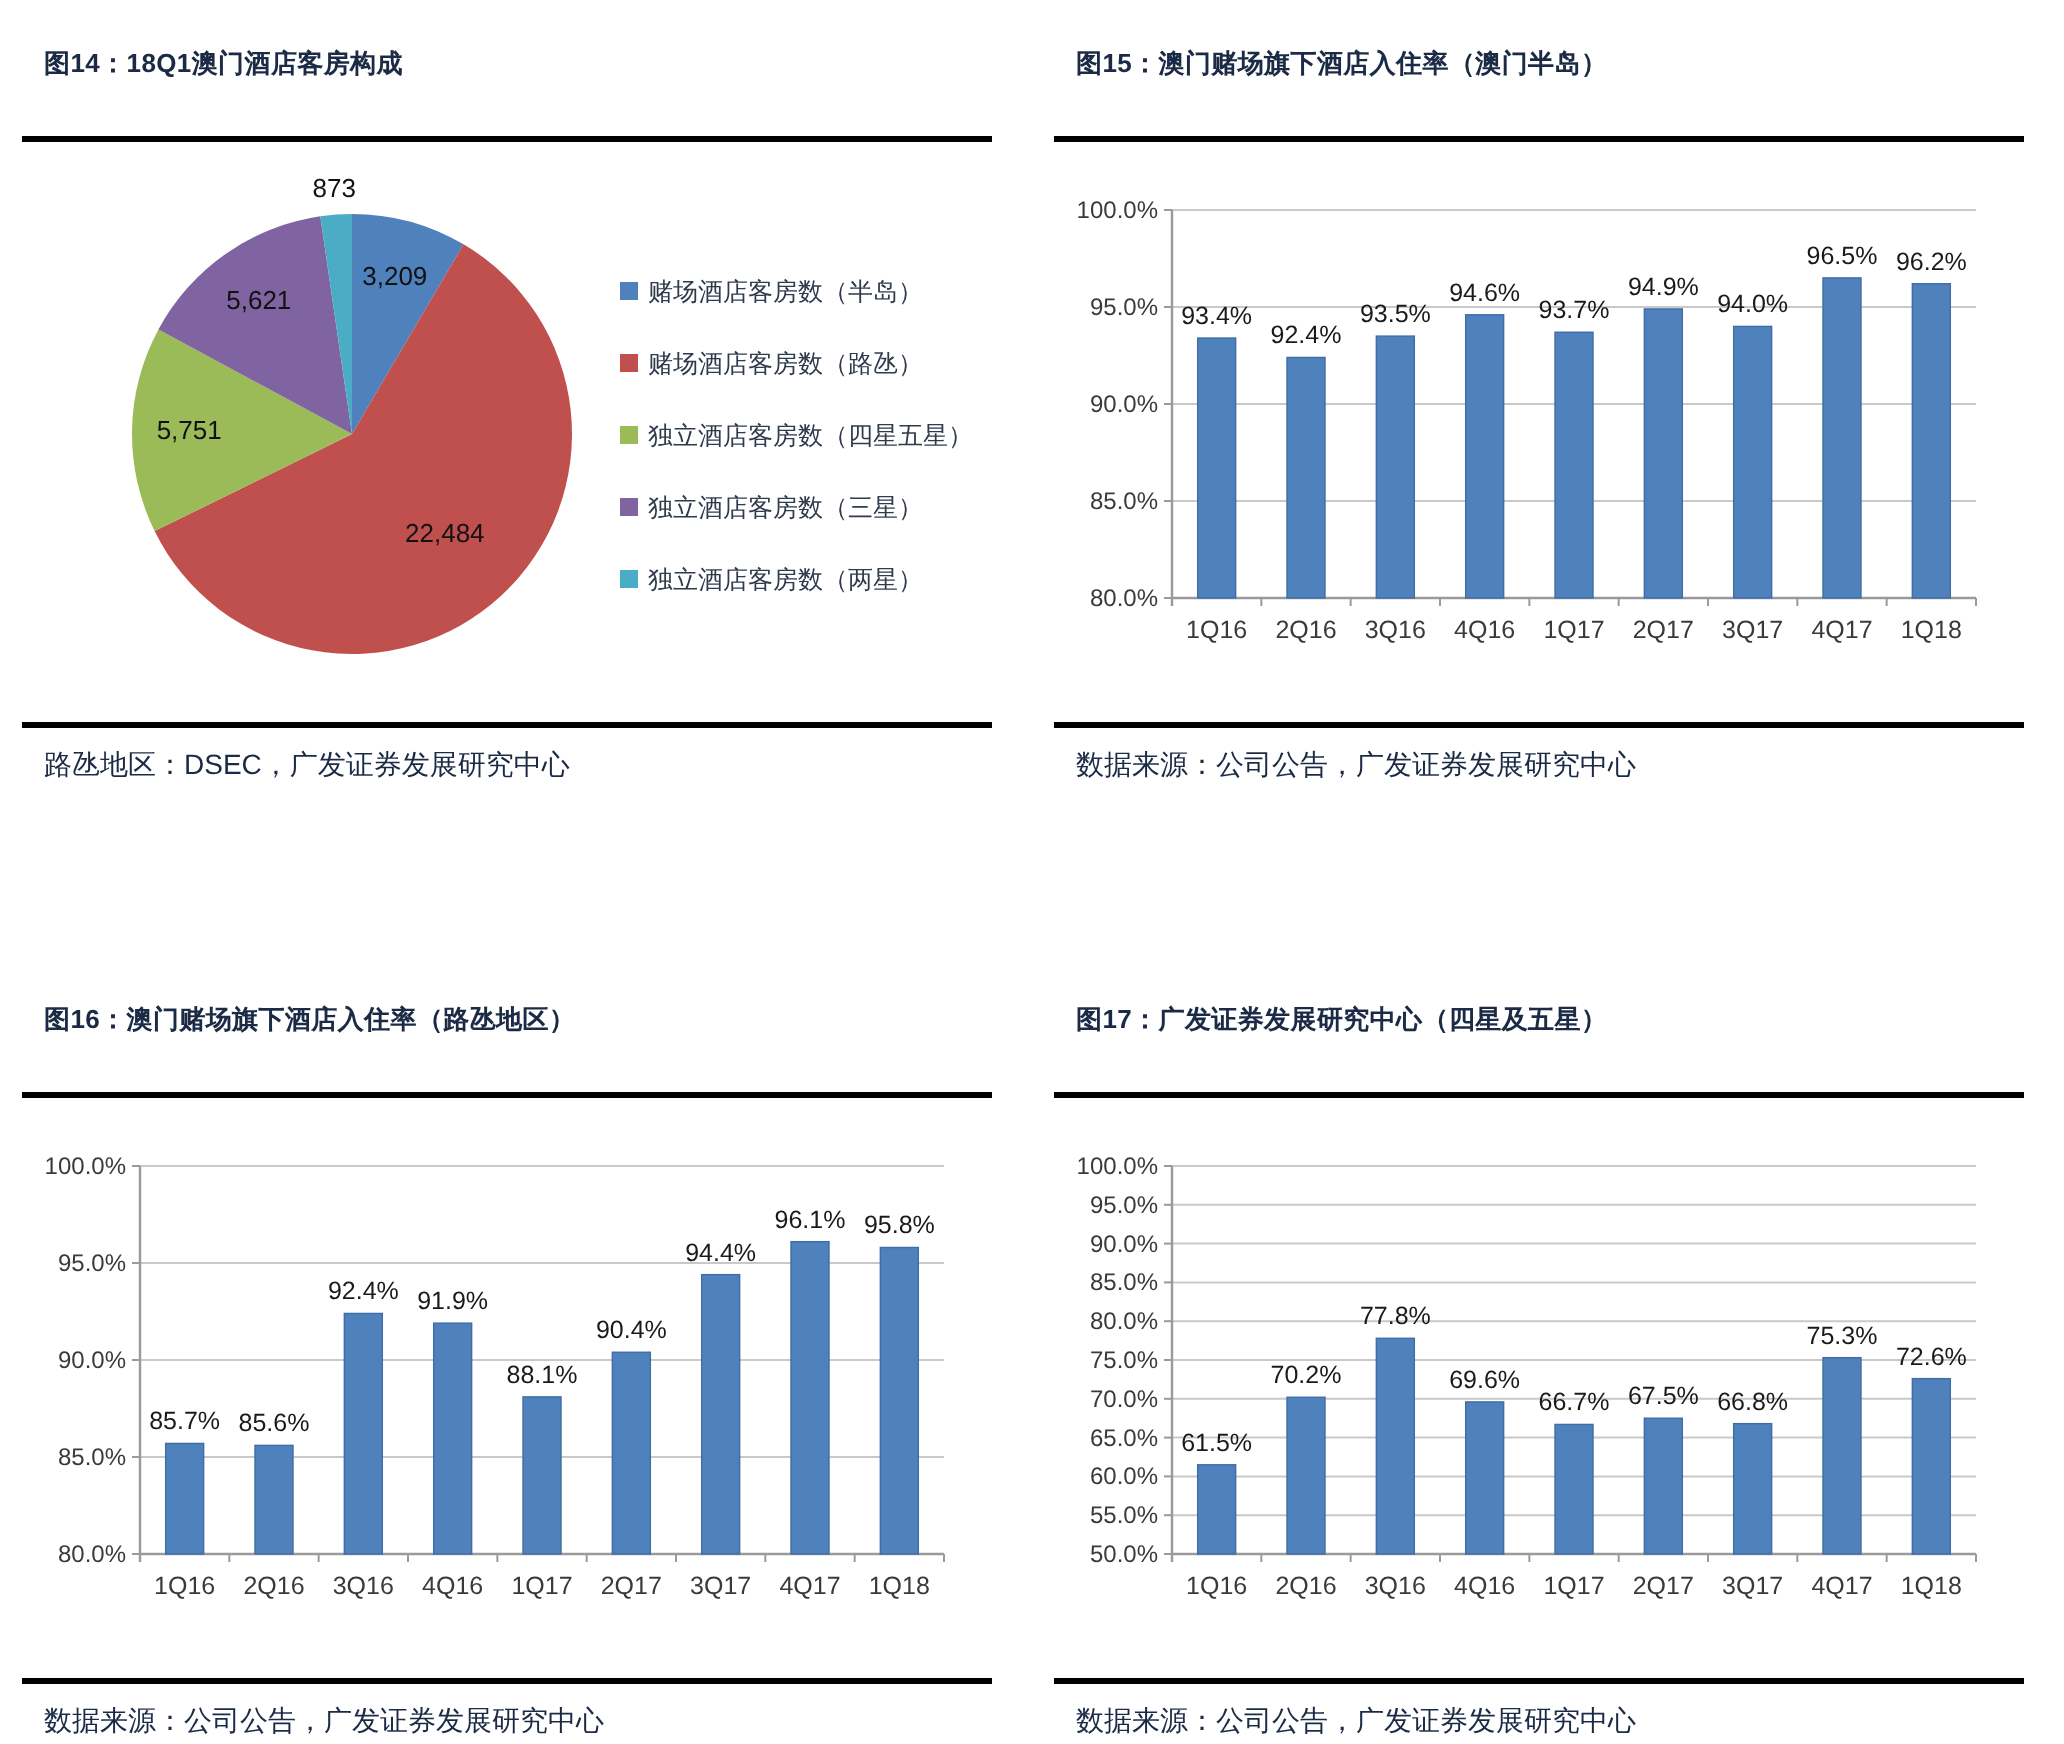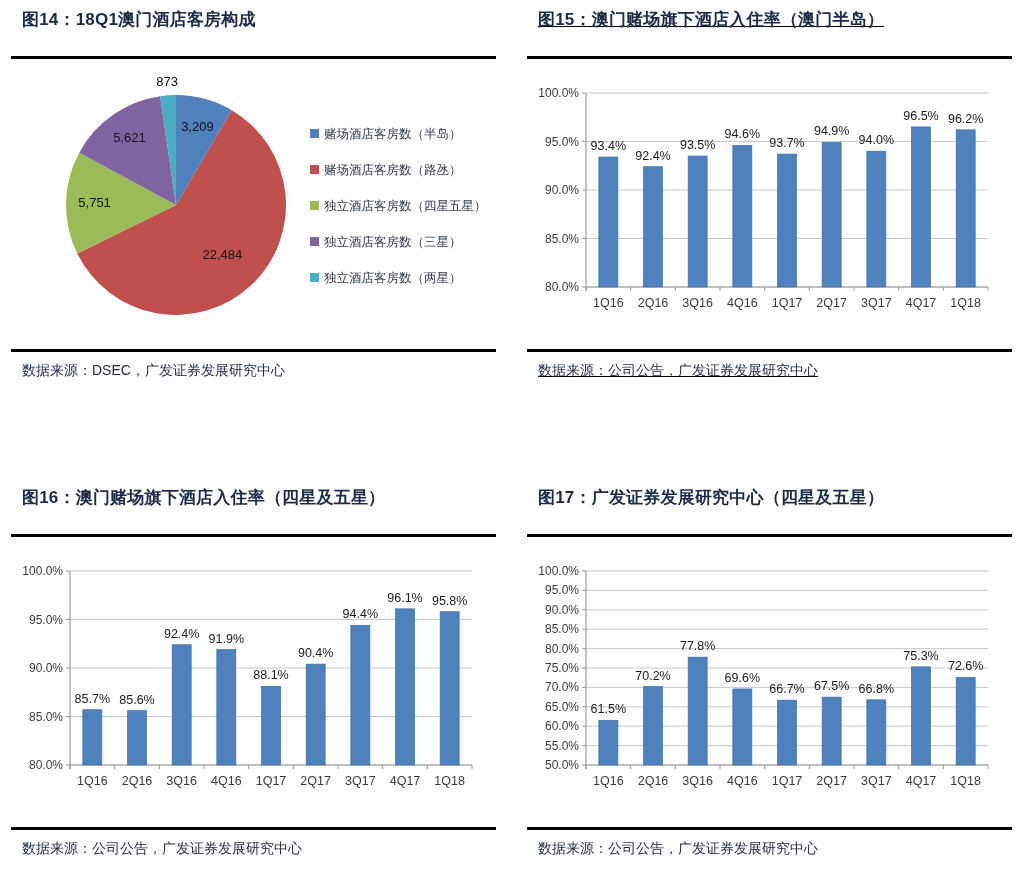--- a/index.html
+++ b/index.html
@@ -3,22 +3,22 @@
 <meta charset="utf-8">
 <style>
   html,body{margin:0;padding:0;}
   body{
     width:1032px;height:872px;position:relative;background:#ffffff;
     font-family:"Liberation Sans","DejaVu Sans",sans-serif;
     overflow:hidden;
   }
   .panel{position:absolute;width:516px;}
   .panel-title{
-    margin:8px 18px 0 22px;
-    font-size:17px;font-weight:bold;color:#1b2a45;
+    margin:20px 18px 0 22px;
+    font-size:13px;font-weight:bold;color:#1b2a45;
     line-height:24px;letter-spacing:.2px;
     font-family:"Liberation Sans","DejaVu Sans",sans-serif;
   }
   .rule{height:3px;background:#000;margin:0 20px 0 11px;}
   .rule.under-title{margin-top:24px;}
   svg.chart{display:block;width:516px;height:290px;}
   .source-note{
     padding:9px 22px 0 22px;
     font-size:14px;color:#1b2a45;line-height:18px;
   }
@@ -45,24 +45,24 @@
       <rect x="310" y="106" width="9" height="9" fill="#c0504d"></rect>
       <text x="324" y="115" font-size="12.5" fill="#2f3b4c" font-family="&quot;DejaVu Serif&quot;,serif">赌场酒店客房数（路氹）</text>
       <rect x="310" y="142" width="9" height="9" fill="#9bbb59"></rect>
       <text x="324" y="151" font-size="12.5" fill="#2f3b4c" font-family="&quot;DejaVu Serif&quot;,serif">独立酒店客房数（四星五星）</text>
       <rect x="310" y="178" width="9" height="9" fill="#8064a2"></rect>
       <text x="324" y="187" font-size="12.5" fill="#2f3b4c" font-family="&quot;DejaVu Serif&quot;,serif">独立酒店客房数（三星）</text>
       <rect x="310" y="214" width="9" height="9" fill="#4bacc6"></rect>
       <text x="324" y="223" font-size="12.5" fill="#2f3b4c" font-family="&quot;DejaVu Serif&quot;,serif">独立酒店客房数（两星）</text>
     </svg>
   <div class="rule"></div>
-  <div class="source-note">数据来源：DSEC，广发证券发展研究中心</div>
-</section>
-
-<section class="panel" style="left:516px;top:0;text-decoration:underline;">
+  <div class="source-note">路氹地区：DSEC，广发证券发展研究中心</div>
+</section>
+
+<section class="panel" style="left:516px;top:0;">
   <h2 class="panel-title">图15：澳门赌场旗下酒店入住率（澳门半岛）</h2>
   <div class="rule under-title"></div>
   <svg class="chart" viewBox="0 0 516 290">
       <line x1="70" x2="472" y1="228" y2="228" stroke="#c9c9c9" stroke-width="1"></line>
       <line x1="66" x2="70" y1="228" y2="228" stroke="#9a9a9a" stroke-width="1"></line>
       <text x="63" y="232" text-anchor="end" font-size="12" fill="#3a3a3a">80.0%</text>
       <line x1="70" x2="472" y1="179.5" y2="179.5" stroke="#c9c9c9" stroke-width="1"></line>
       <line x1="66" x2="70" y1="179.5" y2="179.5" stroke="#9a9a9a" stroke-width="1"></line>
       <text x="63" y="183.5" text-anchor="end" font-size="12" fill="#3a3a3a">85.0%</text>
       <line x1="70" x2="472" y1="131" y2="131" stroke="#c9c9c9" stroke-width="1"></line>
@@ -112,21 +112,21 @@
       <text x="404.99999999999994" y="248" text-anchor="middle" font-size="12.5" fill="#3a3a3a">4Q17</text>
       <rect x="440.16666666666663" y="70.85999999999996" width="19" height="157.14000000000004" fill="#4f81bd" stroke="#3f6da8" stroke-width="0.7"></rect>
       <text x="449.66666666666663" y="63.85999999999996" text-anchor="middle" font-size="12.5" fill="#1a1a1a">96.2%</text>
       <text x="449.66666666666663" y="248" text-anchor="middle" font-size="12.5" fill="#3a3a3a">1Q18</text>
     </svg>
   <div class="rule"></div>
   <div class="source-note">数据来源：公司公告，广发证券发展研究中心</div>
 </section>
 
 <section class="panel" style="left:0;top:478px;">
-  <h2 class="panel-title">图16：澳门赌场旗下酒店入住率（四星及五星）</h2>
+  <h2 class="panel-title">图16：澳门赌场旗下酒店入住率（路氹地区）</h2>
   <div class="rule under-title"></div>
   <svg class="chart" viewBox="0 0 516 290">
       <line x1="70" x2="472" y1="228" y2="228" stroke="#c9c9c9" stroke-width="1"></line>
       <line x1="66" x2="70" y1="228" y2="228" stroke="#9a9a9a" stroke-width="1"></line>
       <text x="63" y="232" text-anchor="end" font-size="12" fill="#3a3a3a">80.0%</text>
       <line x1="70" x2="472" y1="179.5" y2="179.5" stroke="#c9c9c9" stroke-width="1"></line>
       <line x1="66" x2="70" y1="179.5" y2="179.5" stroke="#9a9a9a" stroke-width="1"></line>
       <text x="63" y="183.5" text-anchor="end" font-size="12" fill="#3a3a3a">85.0%</text>
       <line x1="70" x2="472" y1="131" y2="131" stroke="#c9c9c9" stroke-width="1"></line>
       <line x1="66" x2="70" y1="131" y2="131" stroke="#9a9a9a" stroke-width="1"></line>

